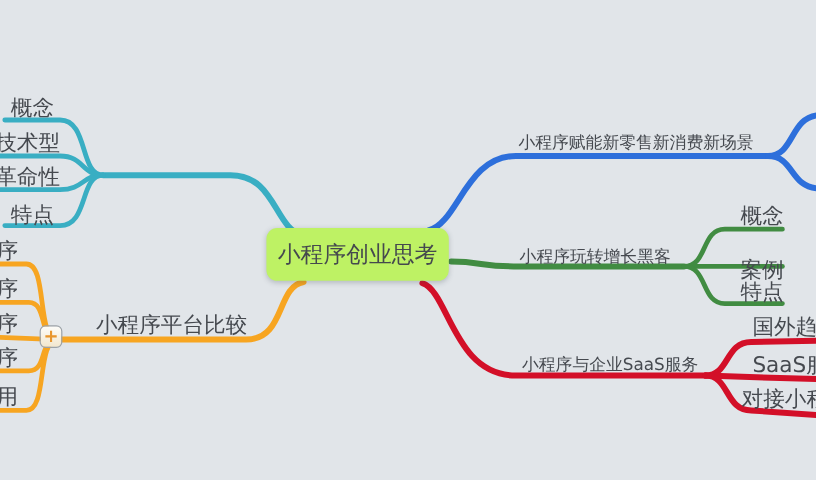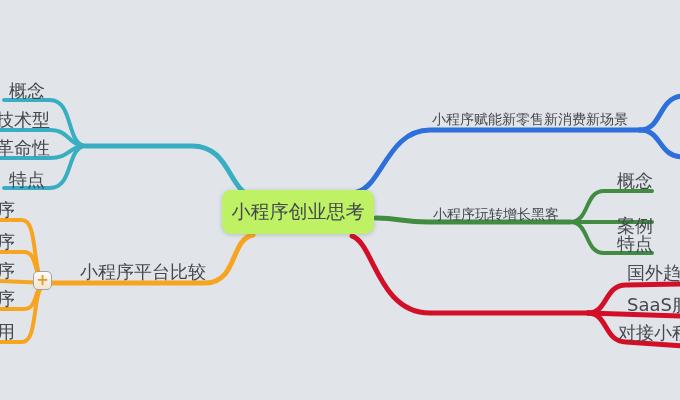--- a/index.html
+++ b/index.html
@@ -106,20 +106,21 @@
     <span>+</span>
   </div>
 
   <div class="lbl small" style="left:433px;top:206px;">小程序玩转增长黑客</div>
 
   <div class="lbl small" style="left:432px;top:111px;">小程序赋能新零售新消费新场景</div>
   <div class="lbl" style="left:617px;top:173px;">概念</div>
   <div class="lbl" style="left:617px;top:218px;">案例</div>
   <div class="lbl" style="left:617px;top:236px;">特点</div>
 
+  <div class="lbl small" style="left:435px;top:296px;">小程序与企业SaaS服务</div>
   <div class="lbl" style="left:627px;top:265px;">国外趋势</div>
   <div class="lbl" style="left:627px;top:297px;">SaaS服务</div>
   <div class="lbl" style="left:618px;top:325px;">对接小程序</div>
 
   <div class="root-node">
     <span>小程序创业思考</span>
   </div>
 
 </div>
 

